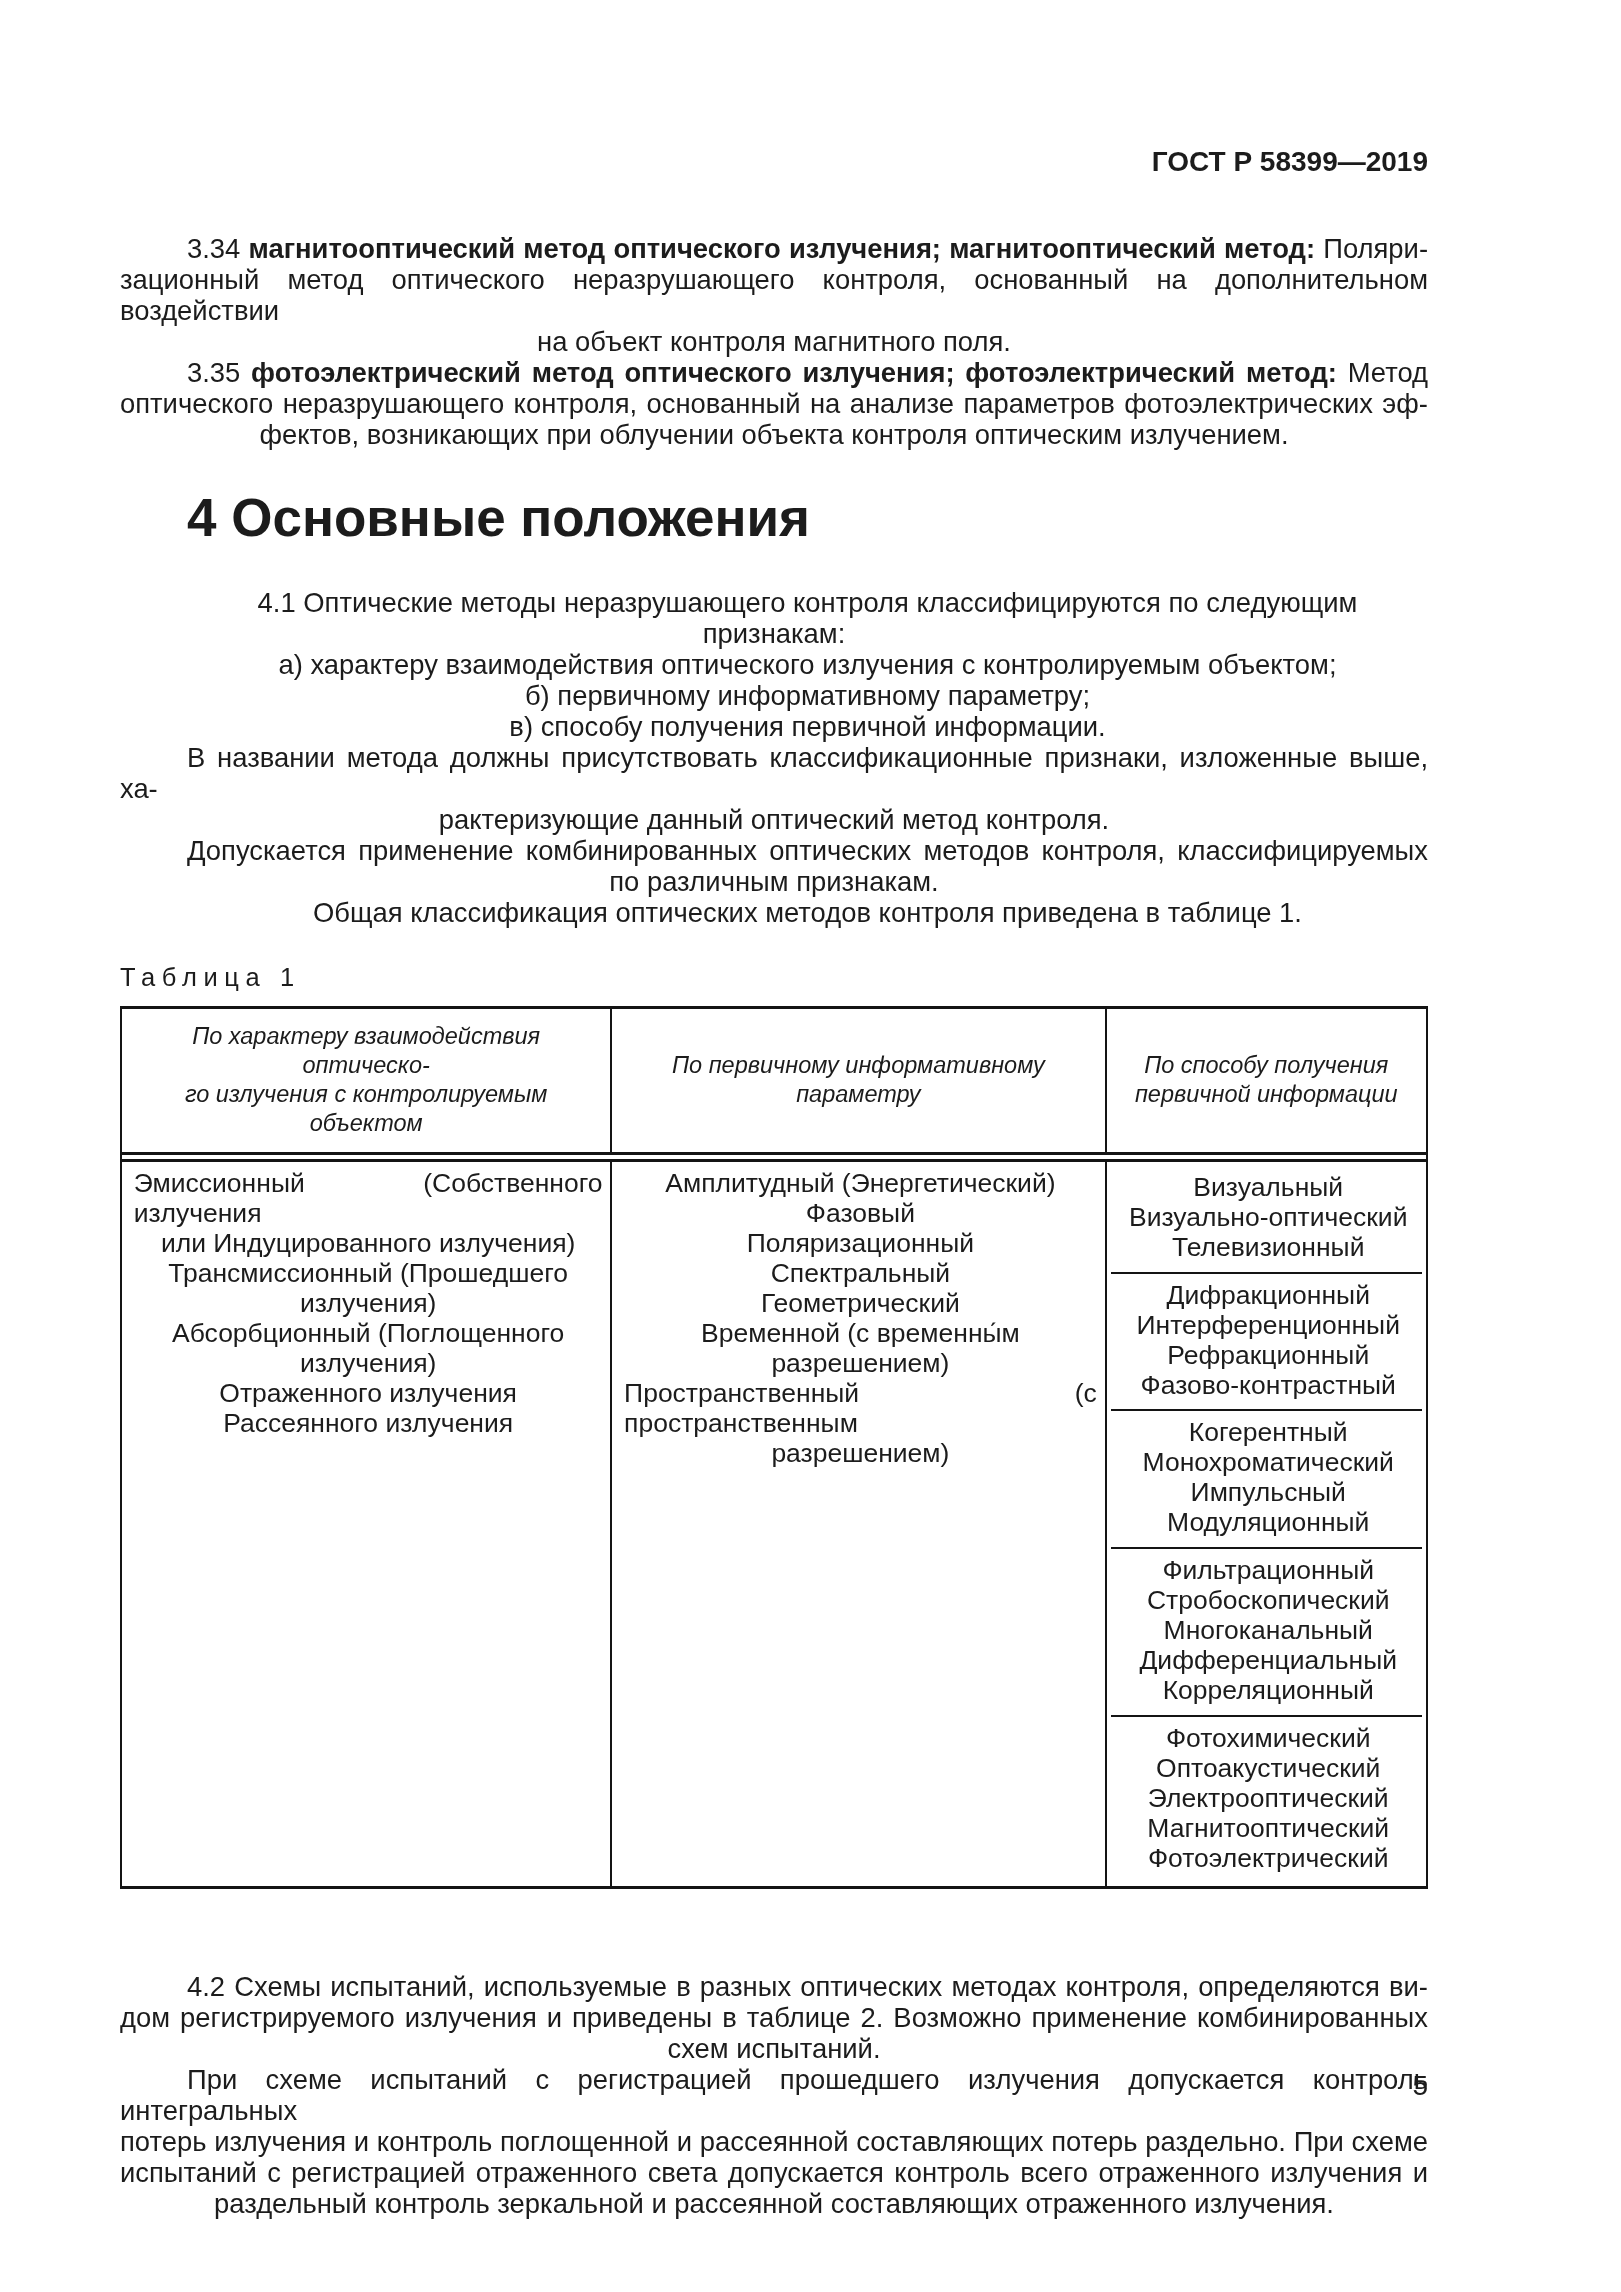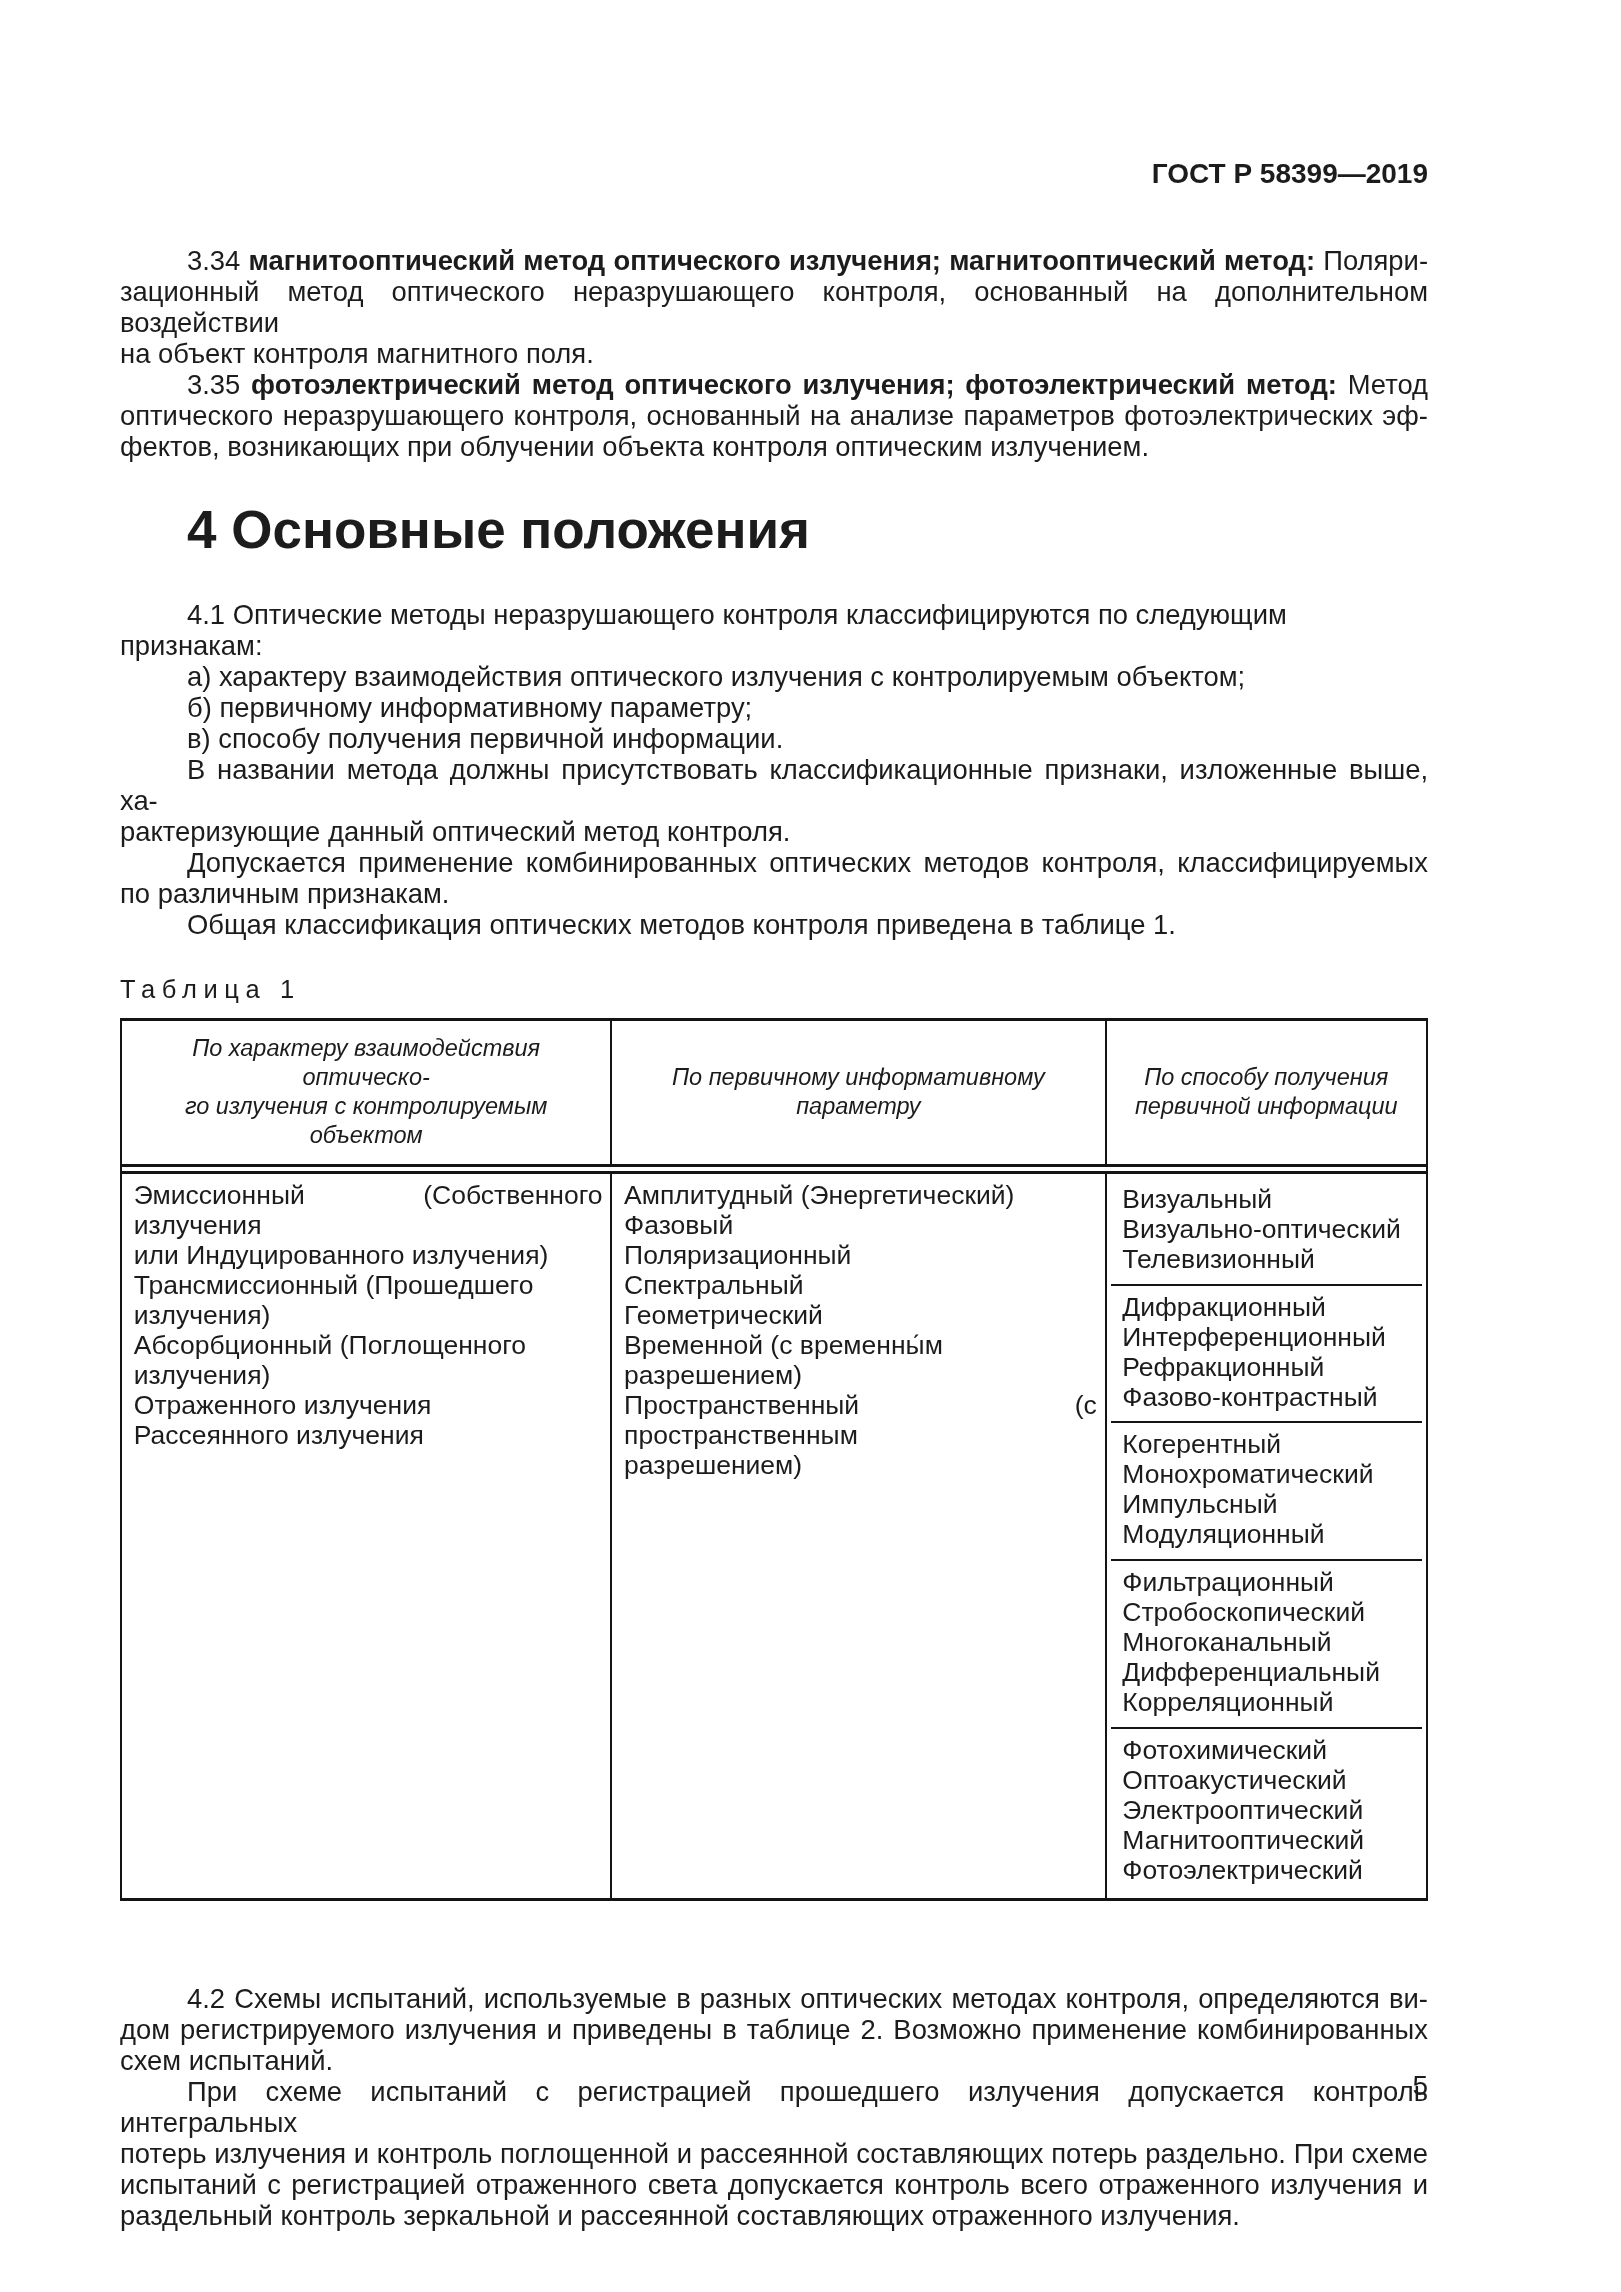--- a/index.html
+++ b/index.html
@@ -8,36 +8,36 @@
     width: 1621px;
     height: 2293px;
     background: #ffffff;
     color: #1c1c1c;
     font-family: "Liberation Sans", "DejaVu Sans", sans-serif;
     overflow: hidden;
   }
   .content {
     position: absolute;
     left: 120px;
-    top: 12px;
+    top: 0;
     width: 1308px;
   }
   .gost-header {
     margin-top: 145px;
     text-align: right;
     font-weight: bold;
     font-size: 28px;
     line-height: 33px;
   }
   .paras-top { margin-top: 55px; }
   .para {
     font-size: 27.4px;
     line-height: 31px;
   }
-  .line { text-align: left; }
+  .line { text-align: center; }
   .line.first { text-indent: 67px; }
   .line.stretch { text-align: justify; text-align-last: justify; }
   .b { font-weight: bold; }
   .section-heading {
     margin: 45px 0 47px 67px;
     font-size: 53px;
     line-height: 45px;
     font-weight: bold;
   }
   .table-label {

